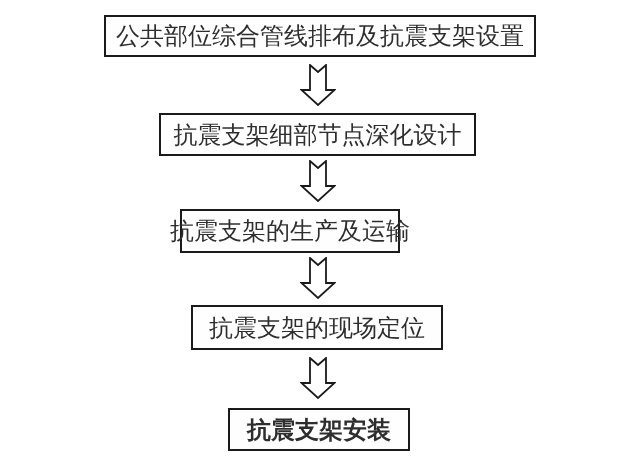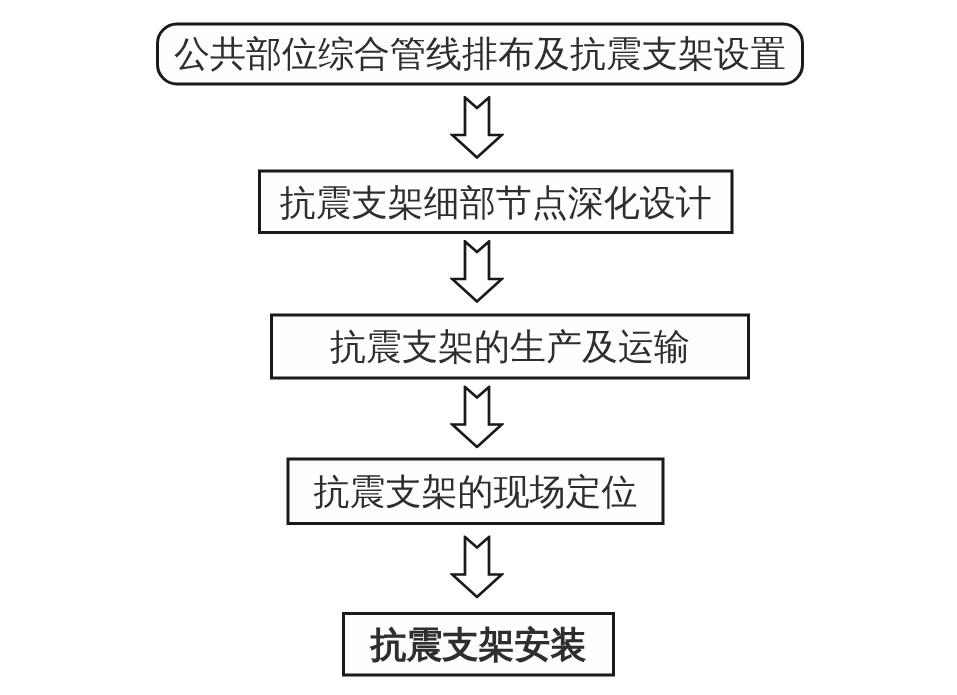--- a/index.html
+++ b/index.html
@@ -22,23 +22,23 @@
     background: #fefefe;
     color: #2e2e2e;
     font-size: 24px;
     letter-spacing: 0px;
     text-align: center;
     display: flex;
     align-items: center;
     justify-content: center;
     white-space: nowrap;
   }
-  .box1 { left: 104px; top: 15px;  width: 432px; height: 42px; border-radius: 14px; }
-  .box2 { left: 172px; top: 113px; width: 317px; height: 43px; }
-  .box3 { left: 180px; top: 209px; width: 320px; height: 44px; }
+  .box1 { left: 104px; top: 15px;  width: 432px; height: 42px; }
+  .box2 { left: 159px; top: 113px; width: 317px; height: 43px; }
+  .box3 { left: 180px; top: 209px; width: 220px; height: 44px; }
   .box4 { left: 191px; top: 305px; width: 252px; height: 45px; }
   .box5 { left: 228px; top: 408px; width: 182px; height: 43px; font-weight: bold; }
 
   .flow-arrow {
     position: absolute;
     left: 300px;
     width: 36px;
     height: 42px;
   }
   .arrow1 { top: 64px; }

